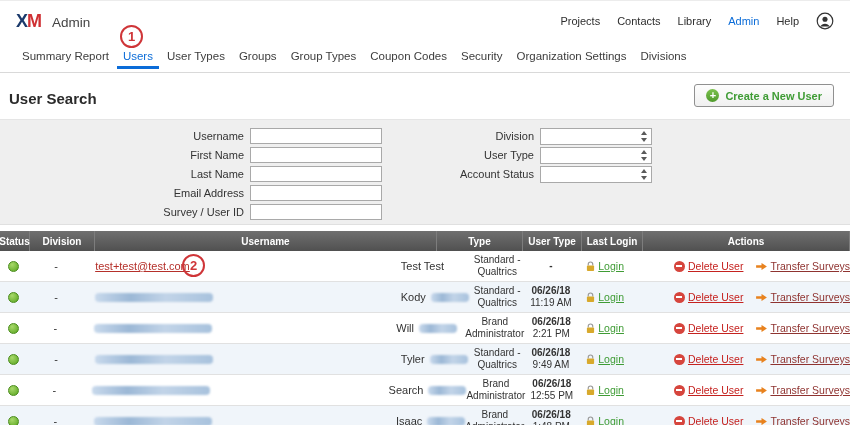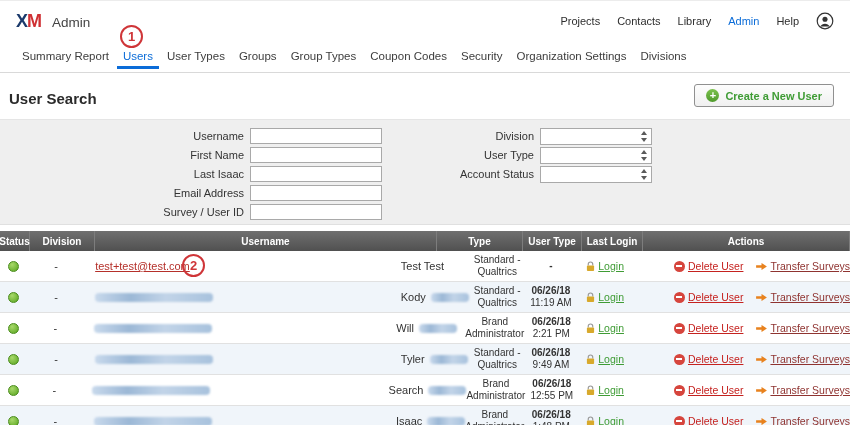--- a/index.html
+++ b/index.html
@@ -131,21 +131,21 @@
     <div class="form-left">
         <div class="form-row">
           <label class="f-label">Username</label>
           <input class="f-input" style="">
         </div>
         <div class="form-row">
           <label class="f-label">First Name</label>
           <input class="f-input" style="">
         </div>
         <div class="form-row">
-          <label class="f-label">Last Isaac</label>
+          <label class="f-label">Last Name</label>
           <input class="f-input" style="">
         </div>
         <div class="form-row">
           <label class="f-label">Email Address</label>
           <input class="f-input" style="">
         </div>
         <div class="form-row">
           <label class="f-label">Survey / User ID</label>
           <input class="f-input" style="">
         </div>

